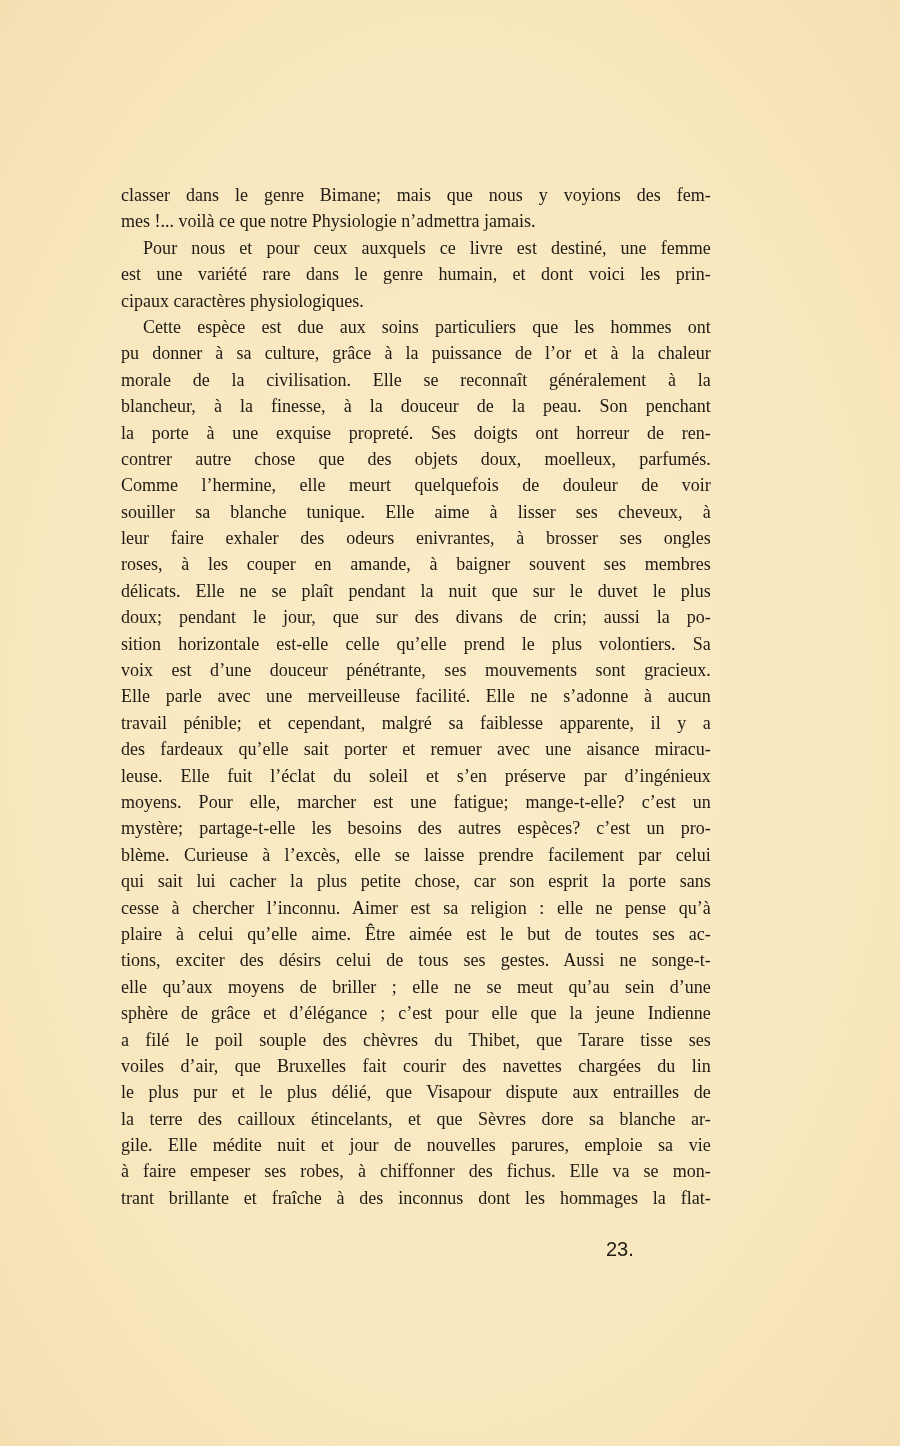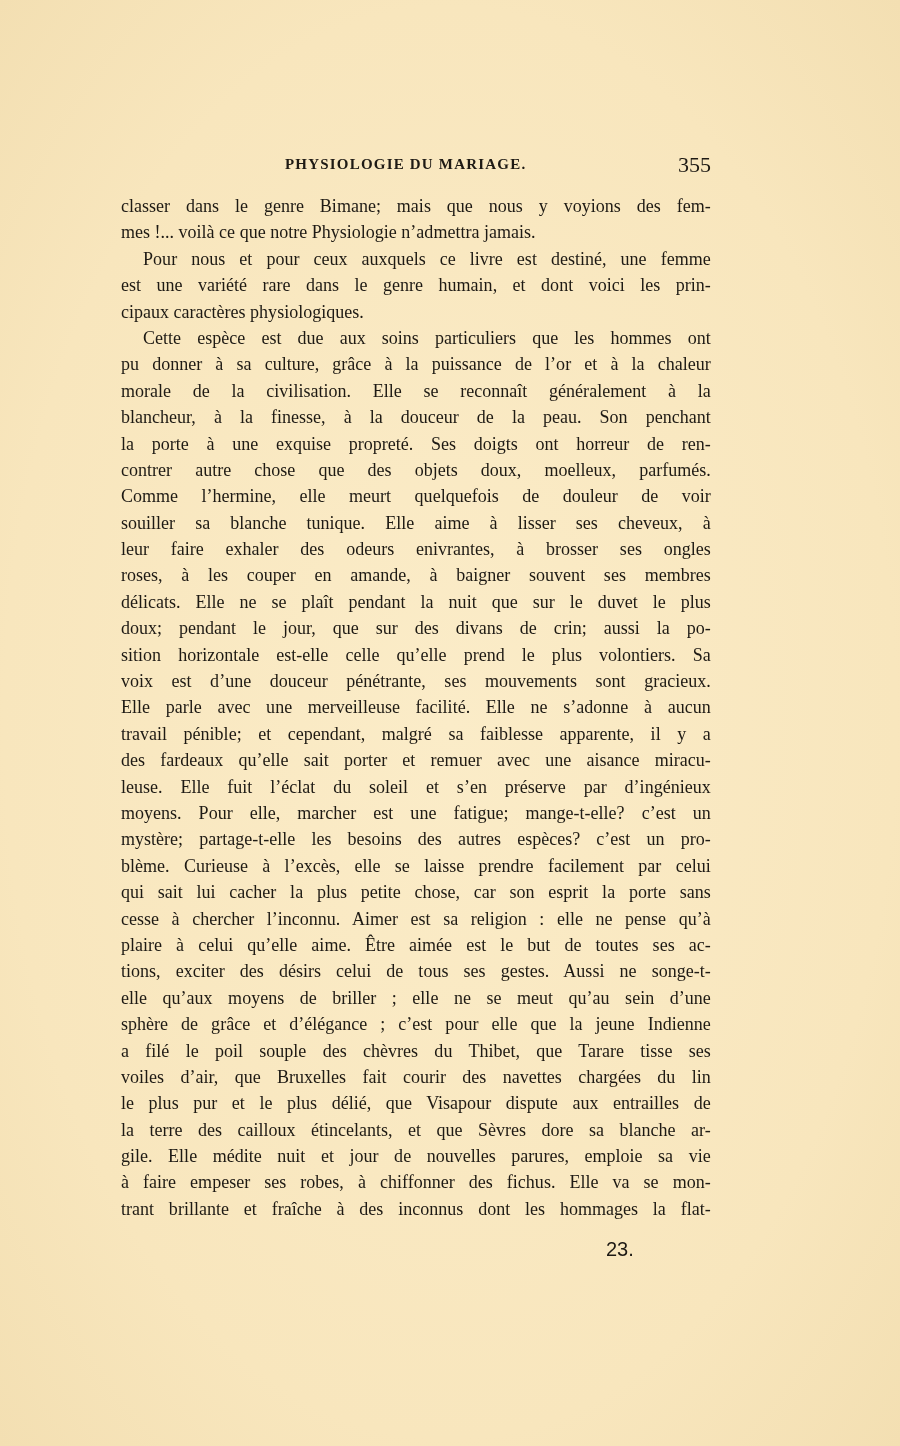--- a/index.html
+++ b/index.html
@@ -24,21 +24,20 @@
   }
   .page-number {
     position: absolute; right: 0; top: 0;
     font-size: 22px;
   }
   .body-text {
     position: absolute; left: 121px; top: 182px; width: 590px;
     font-family: "Liberation Serif", serif;
     font-size: 19.6px;
     color: #1e1a14;
-    margin-top: 11px;
   }
   .line {
     height: 26.4px; line-height: 26.4px;
     white-space: nowrap;
     text-align: justify;
     text-align-last: justify;
     transform: scaleX(0.92);
     transform-origin: left center;
     width: 641px;
   }
@@ -47,24 +46,20 @@
   .signature {
     position: absolute; left: 606px; top: 1238px;
     font-family: Liberation Sans, sans-serif;
     font-size: 20px; color: #1e1a14;
   }
 </style>
 </head>
 <body>
 
 <div class="page">
-  <div class="running-head">
-    <span class="running-title">PHYSIOLOGIE DU MARIAGE.</span>
-    <span class="page-number">355</span>
-  </div>
 
   <div class="body-text" id="body-text">
       <div class="line">classer dans le genre Bimane; mais que nous y voyions des fem-</div>
       <div class="line last">mes !... voilà ce que notre Physiologie n’admettra jamais.</div>
       <div class="line indent">Pour nous et pour ceux auxquels ce livre est destiné, une femme</div>
       <div class="line">est une variété rare dans le genre humain, et dont voici les prin-</div>
       <div class="line last">cipaux caractères physiologiques.</div>
       <div class="line indent">Cette espèce est due aux soins particuliers que les hommes ont</div>
       <div class="line">pu donner à sa culture, grâce à la puissance de l’or et à la chaleur</div>
       <div class="line">morale de la civilisation. Elle se reconnaît généralement à la</div>

